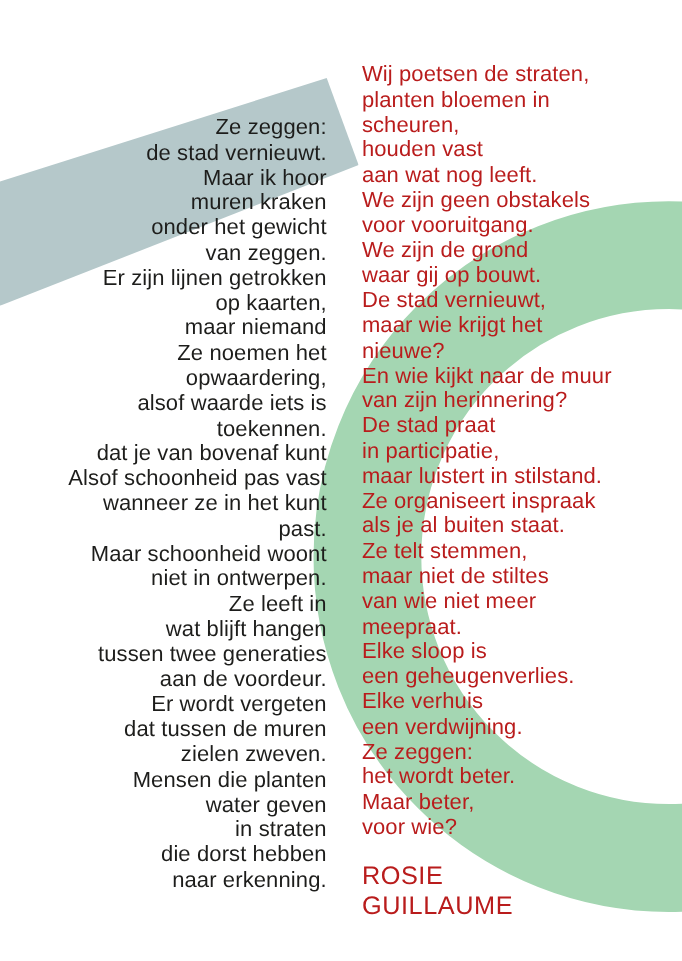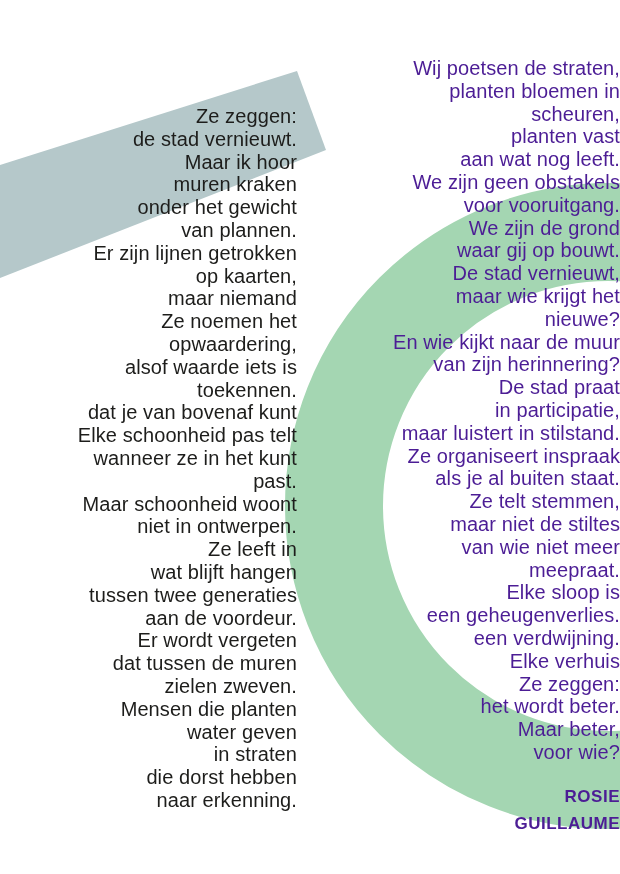--- a/index.html
+++ b/index.html
@@ -46,75 +46,75 @@
   }
   .col-right {
     left: 329px; top: 57px;
     width: 291px;
     text-align: left;
   }
   .line { white-space: nowrap; }
 
   .author {
     margin-top: 19px;
-    font-weight: bold;
-    font-size: 17px;
+    font-weight: normal;
+    font-size: 23px;
     line-height: 27px;
     letter-spacing: 0.5px;
   }
 </style>
 </head>
 <body>
 
 <div class="page" style="background-color: rgb(255, 255, 255);">
 
   <div class="grey-band" style="background-color: rgb(181, 200, 202);"></div>
 
   <div class="green-ring" style="border-color: rgb(164, 214, 178);"></div>
 
   <div class="col col-left" style="color: rgb(29, 29, 27);">
       <div class="line">Ze zeggen:</div>
       <div class="line">de stad vernieuwt.</div>
       <div class="line">Maar ik hoor</div>
       <div class="line">muren kraken</div>
       <div class="line">onder het gewicht</div>
-      <div class="line">van plannen.</div>
+      <div class="line">van zeggen.</div>
       <div class="line">Er zijn lijnen getrokken</div>
       <div class="line">op kaarten,</div>
       <div class="line">maar niemand</div>
       <div class="line">Ze noemen het</div>
       <div class="line">opwaardering,</div>
       <div class="line">alsof waarde iets is</div>
       <div class="line">toekennen.</div>
       <div class="line">dat je van bovenaf kunt</div>
-      <div class="line">Elke schoonheid pas telt</div>
+      <div class="line">Alsof schoonheid pas vast</div>
       <div class="line">wanneer ze in het kunt</div>
       <div class="line">past.</div>
       <div class="line">Maar schoonheid woont</div>
       <div class="line">niet in ontwerpen.</div>
       <div class="line">Ze leeft in</div>
       <div class="line">wat blijft hangen</div>
       <div class="line">tussen twee generaties</div>
       <div class="line">aan de voordeur.</div>
       <div class="line">Er wordt vergeten</div>
       <div class="line">dat tussen de muren</div>
       <div class="line">zielen zweven.</div>
       <div class="line">Mensen die planten</div>
       <div class="line">water geven</div>
       <div class="line">in straten</div>
       <div class="line">die dorst hebben</div>
       <div class="line">naar erkenning.</div>
     </div>
 
-  <div class="col col-right" style="color: #4c1d95; text-align: right;">
+  <div class="col col-right" style="color: #b91c1c;">
     <div>
         <div class="line">Wij poetsen de straten,</div>
         <div class="line">planten bloemen in</div>
         <div class="line">scheuren,</div>
-        <div class="line">planten vast</div>
+        <div class="line">houden vast</div>
         <div class="line">aan wat nog leeft.</div>
         <div class="line">We zijn geen obstakels</div>
         <div class="line">voor vooruitgang.</div>
         <div class="line">We zijn de grond</div>
         <div class="line">waar gij op bouwt.</div>
         <div class="line">De stad vernieuwt,</div>
         <div class="line">maar wie krijgt het</div>
         <div class="line">nieuwe?</div>
         <div class="line">En wie kijkt naar de muur</div>
         <div class="line">van zijn herinnering?</div>
@@ -122,22 +122,22 @@
         <div class="line">in participatie,</div>
         <div class="line">maar luistert in stilstand.</div>
         <div class="line">Ze organiseert inspraak</div>
         <div class="line">als je al buiten staat.</div>
         <div class="line">Ze telt stemmen,</div>
         <div class="line">maar niet de stiltes</div>
         <div class="line">van wie niet meer</div>
         <div class="line">meepraat.</div>
         <div class="line">Elke sloop is</div>
         <div class="line">een geheugenverlies.</div>
+        <div class="line">Elke verhuis</div>
         <div class="line">een verdwijning.</div>
-        <div class="line">Elke verhuis</div>
         <div class="line">Ze zeggen:</div>
         <div class="line">het wordt beter.</div>
         <div class="line">Maar beter,</div>
         <div class="line">voor wie?</div>
       </div>
     <div class="author">
         <div class="line">ROSIE</div>
         <div class="line">GUILLAUME</div>
       </div>
   </div>

